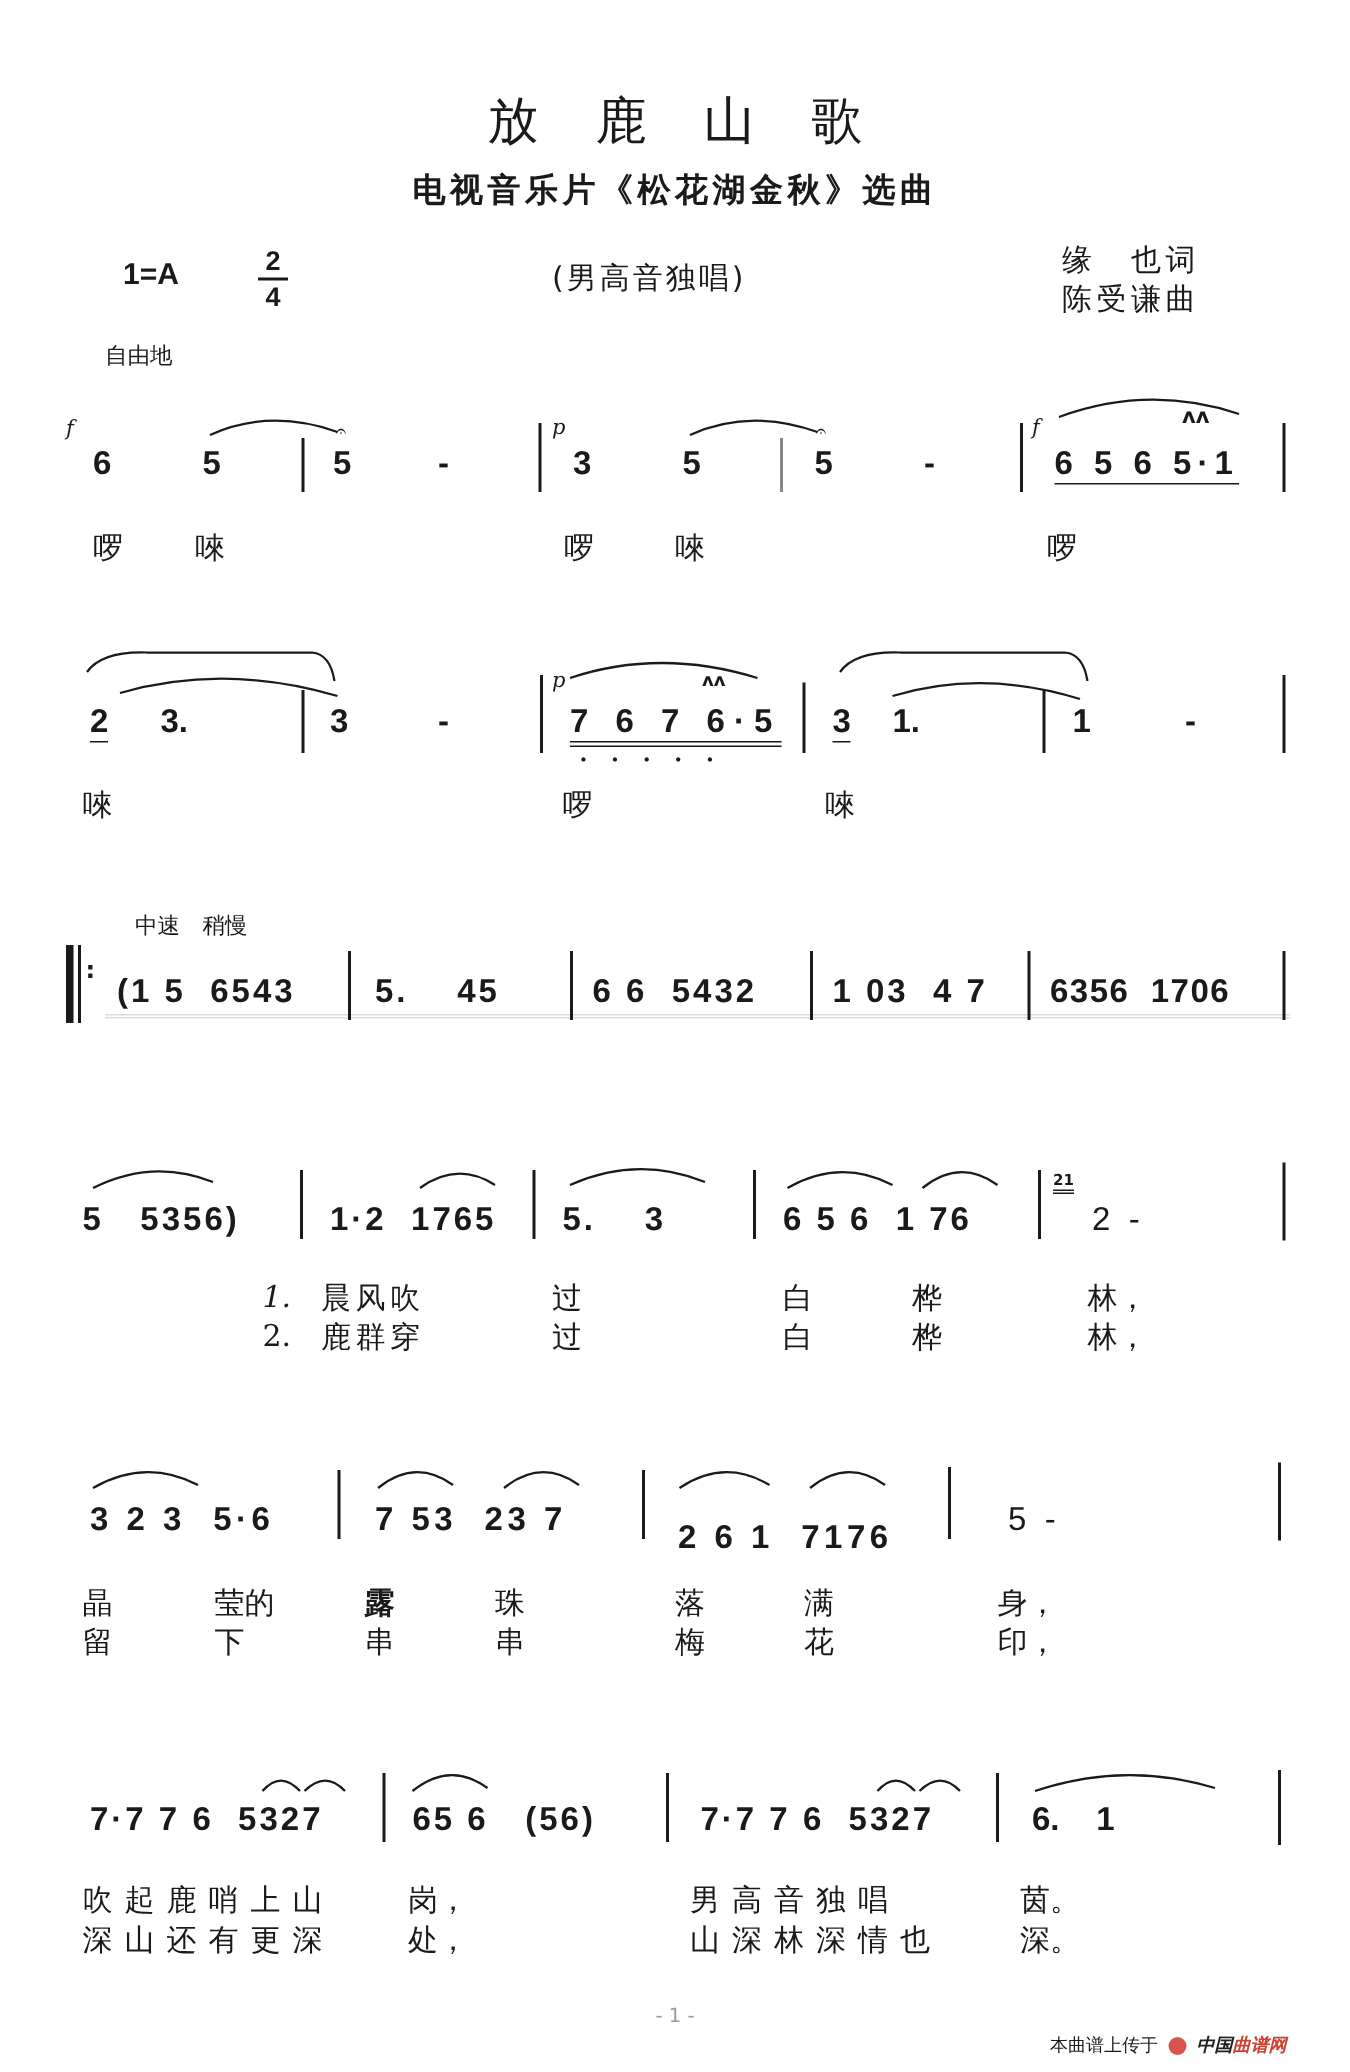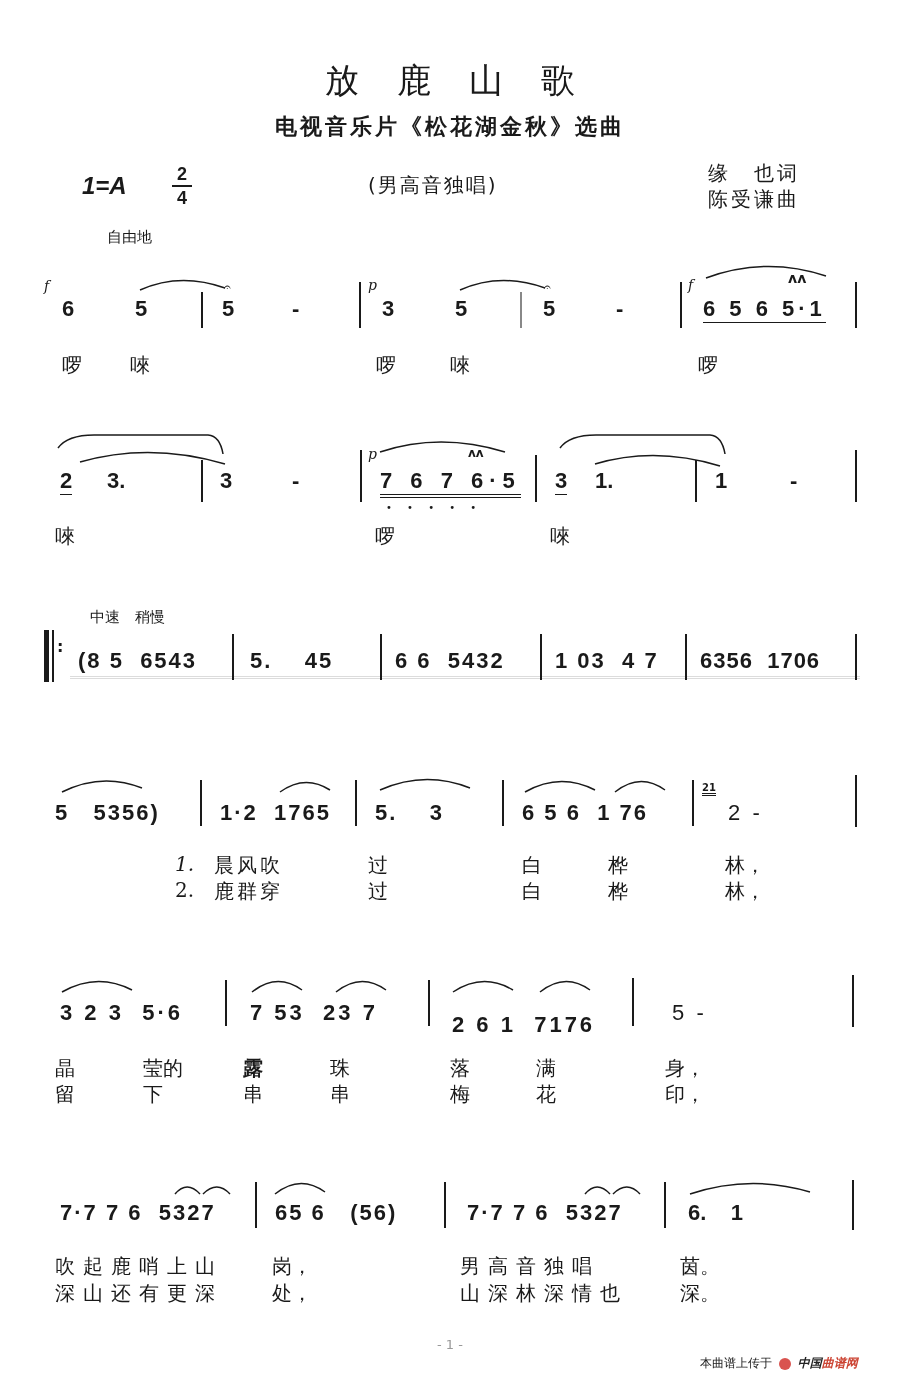--- a/index.html
+++ b/index.html
@@ -2,21 +2,21 @@
 <html><head>
 <meta charset="utf-8">
 <style>
   html, body { margin:0; padding:0; background:#fff; }
   body { width:900px; height:1381px; position:relative; overflow:hidden; color:#1a1a1a;
          font-family:"DejaVu Sans", sans-serif; }
   .abs { position:absolute; }
   .title { left:0; width:900px; top:58px; text-align:center; font-family:"DejaVu Serif", serif;
            font-size:34px; letter-spacing:38px; padding-left:38px; box-sizing:border-box; }
   .subtitle { left:0; width:900px; top:112px; text-align:center; font-size:22px; font-weight:bold; letter-spacing:3px; }
-  .key { left:82px; top:172px; font-size:24px; font-weight:bold; font-family:"Liberation Sans", sans-serif;font-style:italic; }
+  .key { left:82px; top:172px; font-size:20px; font-weight:bold; font-family:"Liberation Sans", sans-serif; }
   .timesig { left:172px; top:164px; width:20px; text-align:center; font-weight:bold; font-size:18px; line-height:20px;
              font-family:"Liberation Sans", sans-serif; }
   .timesig .bar { border-top:2px solid #1a1a1a; margin:1px 0; }
   .voice { left:368px; top:172px; font-size:20px; letter-spacing:2px; }
   .credits { left:708px; top:160px; font-size:20px; line-height:26px; letter-spacing:3px; text-align:right; }
   .tempo { font-size:15px; }
   .note { font-family:"Liberation Sans", sans-serif; font-weight:bold; font-size:22px; }
   .lyric { font-size:20px; font-family:"DejaVu Serif", serif; }
   .barline { width:2px; background:#1a1a1a; }
   .dyn { font-family:"DejaVu Serif", serif; font-style:italic; font-size:14px; }
@@ -39,21 +39,21 @@
 <div class="abs timesig">
   <div>2</div>
   <div class="bar"></div>
   <div>4</div>
 </div>
 <div class="abs voice">(男高音独唱)</div>
 <div class="abs credits">
   <div>缘　也词</div>
   <div>陈受谦曲</div>
 </div>
-<div class="abs tempo" style="left:70px; top:228px;margin-left:37px;">自由地</div>
+<div class="abs tempo" style="left:70px; top:228px;">自由地</div>
 
 <div class="abs dyn" style="left:44px; top:278px;">f</div>
 <div class="abs note" style="left:62px; top:296px;">6</div>
 <div class="abs note" style="left:135px; top:296px;">5</div>
 <svg class="slur" style="left:140px; top:276px;" width="90" height="20">
     <path d="M0,14 Q40,-4 85,12" stroke="#1a1a1a" stroke-width="1.5" fill="none"></path>
   </svg>
 <div class="abs barline" style="left:201px; top:292px; height:36px;"></div>
 <div class="abs" style="left:224px; top:280px; font-size:12px;">𝄐</div>
 <div class="abs note" style="left:222px; top:296px;">5</div>
@@ -116,21 +116,21 @@
 <div class="abs note" style="left:790px; top:468px;">-</div>
 <div class="abs barline" style="left:855px; top:450px; height:52px;"></div>
 <div class="abs lyric" style="left:55px; top:523px;">唻</div>
 <div class="abs lyric" style="left:375px; top:523px;">啰</div>
 <div class="abs lyric" style="left:550px; top:523px;">唻</div>
 
 <div class="abs tempo" style="left:90px; top:608px;">中速　稍慢</div>
 <div class="abs" style="left:44px; top:630px; width:5px; height:52px; background:#1a1a1a;"></div>
 <div class="abs" style="left:52px; top:630px; width:1.5px; height:52px; background:#1a1a1a;"></div>
 <div class="abs" style="left:57px; top:640px; font-size:16px; line-height:14px; font-weight:bold;">:</div>
-<div class="abs note" style="left:78px; top:648px; white-space:pre; letter-spacing:2px;">(8 5  6543</div>
+<div class="abs note" style="left:78px; top:648px; white-space:pre; letter-spacing:2px;">(1 5  6543</div>
 <div class="abs barline" style="left:232px; top:634px; height:46px;"></div>
 <div class="abs note" style="left:250px; top:648px; white-space:pre; letter-spacing:2px;">5.    45</div>
 <div class="abs barline" style="left:380px; top:634px; height:46px;"></div>
 <div class="abs note" style="left:395px; top:648px; white-space:pre; letter-spacing:2px;text-align:center;">6 6  5432</div>
 <div class="abs barline" style="left:540px; top:634px; height:46px;"></div>
 <div class="abs note" style="left:555px; top:648px; white-space:pre; letter-spacing:2px;">1 03  4 7</div>
 <div class="abs barline" style="left:685px; top:634px; height:46px;"></div>
 <div class="abs note" style="left:700px; top:648px; white-space:pre; letter-spacing:1px;">6356  1706</div>
 <div class="abs barline" style="left:855px; top:634px; height:46px;"></div>
 <div class="abs" style="left:70px; top:676px; width:790px; height:8px; border-top:3px double #1a1a1a; opacity:0.15;"></div>

